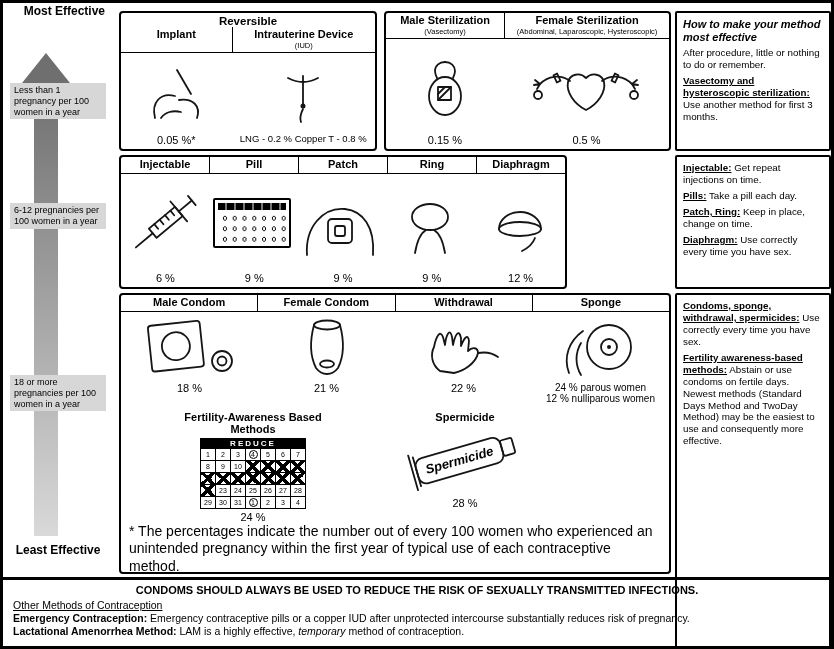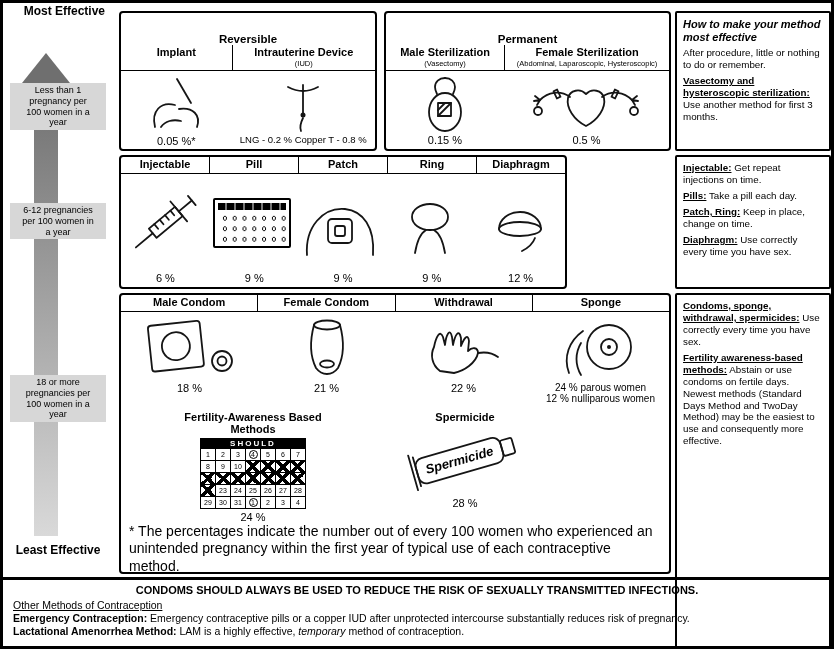--- a/index.html
+++ b/index.html
@@ -22,35 +22,35 @@
     position:absolute; left:19px; top:50px; width:0; height:0;
     border-left:24px solid transparent; border-right:24px solid transparent;
     border-bottom:30px solid #6f6f6f;
   }
   .arrow-shaft {
     position:absolute; left:31px; top:79px; width:24px; height:454px;
     background:linear-gradient(to bottom,#6f6f6f,#d9d9d9);
   }
   .tier-label {
     position:absolute; left:7px; width:96px; background:#d7d7d7;
-    font-size:9px; line-height:1.2; text-align:center; padding:2px 12px;
+    font-size:9px; line-height:1.2; padding:2px 4px;
   }
   .tier-label.t1 { top:80px; }
   .tier-label.t2 { top:200px; }
   .tier-label.t3 { top:372px; }
 
   
   .tier1-row { position:absolute; left:116px; top:8px; width:552px; height:140px; display:flex; gap:7px; }
   .tier2-box { position:absolute; left:116px; top:152px; width:448px; height:134px; }
   .tier3-box { position:absolute; left:116px; top:290px; width:552px; height:281px; }
 
   .group-box, .tier-box { display:flex; flex-direction:column; }
   .group-box.reversible { flex:0 0 258px; }
   .group-box.permanent  { flex:1; }
-  .group-header { text-align:center; font-weight:bold; font-size:11.5px; padding-top:20px; }
+  .group-header { text-align:center; font-weight:bold; font-size:11.5px; padding-top:2px; }
 
   .names-row { display:flex; border-bottom:1.5px solid #000; }
   .nm-cell { text-align:center; padding:1px 2px 2px; }
   .nm-cell + .nm-cell { border-left:1.5px solid #000; }
   .m-name { font-weight:bold; font-size:11px; line-height:1.15; }
   .m-sub { font-size:7.5px; white-space:nowrap; line-height:1.2; }
 
   .icons-row { flex:1; display:flex; align-items:center; }
   .icon-cell { flex:1; display:flex; align-items:center; justify-content:center; }
 
@@ -158,21 +158,20 @@
           </svg>
         </div>
       </div>
       <div class="rates-row">
         <div class="rate-cell w1">0.05 %*</div>
         <div class="rate-cell small w13">LNG - 0.2 %   Copper T - 0.8 %</div>
       </div>
     </div>
 
     <div class="box group-box permanent">
-      <div class="group-header">Permanent</div>
       <div class="names-row">
         <div class="nm-cell w1">
           <div class="m-name">Male Sterilization</div>
           <div class="m-sub">(Vasectomy)</div>
         </div>
         <div class="nm-cell w14">
           <div class="m-name">Female Sterilization</div>
           <div class="m-sub">(Abdominal, Laparoscopic, Hysteroscopic)</div>
         </div>
       </div>
@@ -335,21 +334,21 @@
       <div class="rate-cell">
         <div class="rate2">24 % parous women</div>
         <div class="rate2">12 % nulliparous women</div>
       </div>
     </div>
 
     <div class="sub-row">
       <div class="fab-block">
         <div class="sub-name">Fertility-Awareness Based Methods</div>
         <div class="cal">
-          <div class="cal-title">SHOULD</div>
+          <div class="cal-title">REDUCE</div>
           <div class="cal-grid">
               <div class="cal-cell"><span>1</span></div>
               <div class="cal-cell"><span>2</span></div>
               <div class="cal-cell"><span>3</span></div>
               <div class="cal-cell c"><span>4</span></div>
               <div class="cal-cell"><span>5</span></div>
               <div class="cal-cell"><span>6</span></div>
               <div class="cal-cell"><span>7</span></div>
               <div class="cal-cell"><span>8</span></div>
               <div class="cal-cell"><span>9</span></div>

